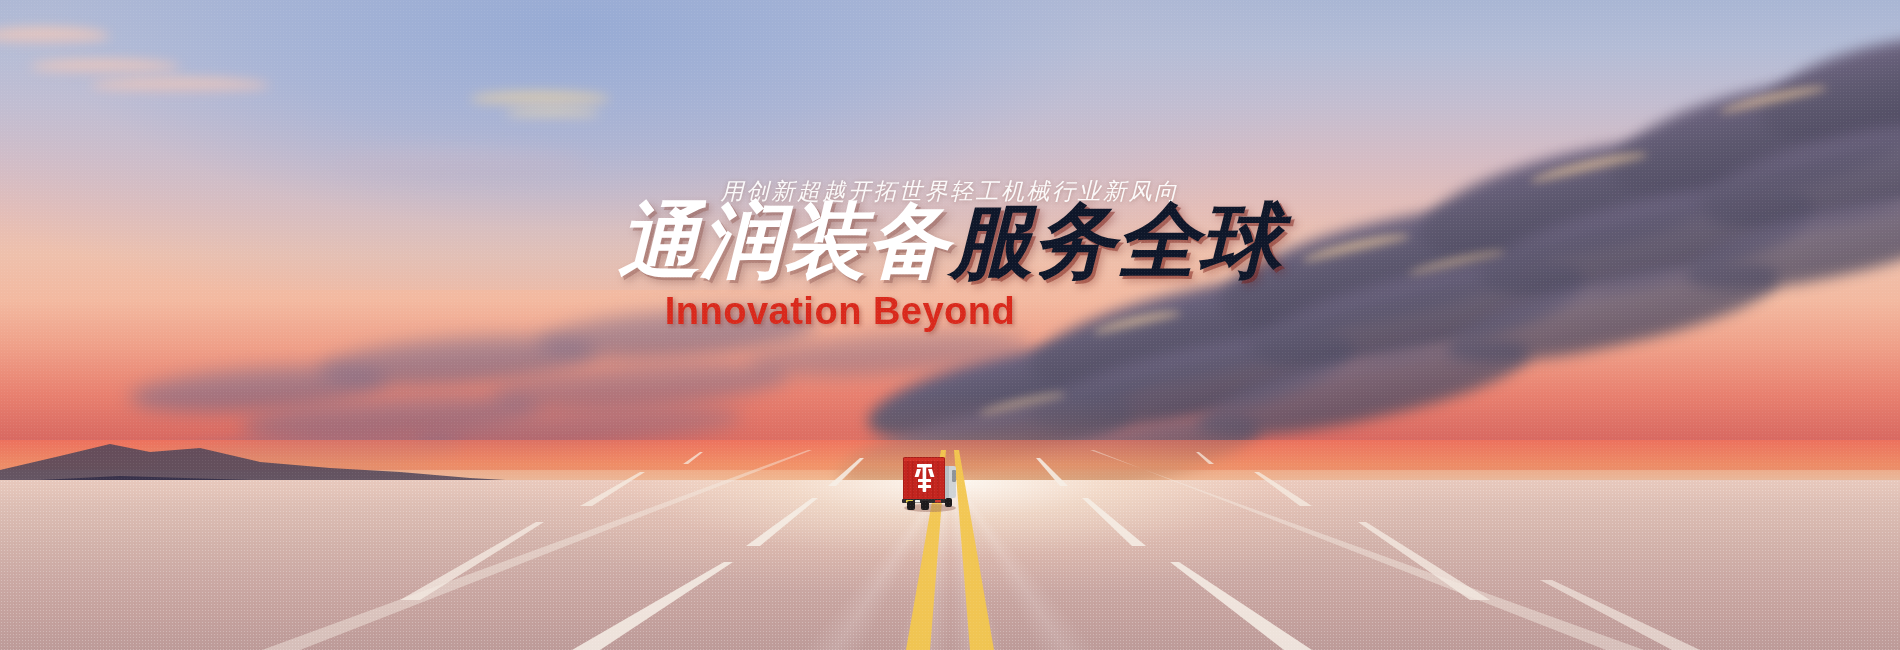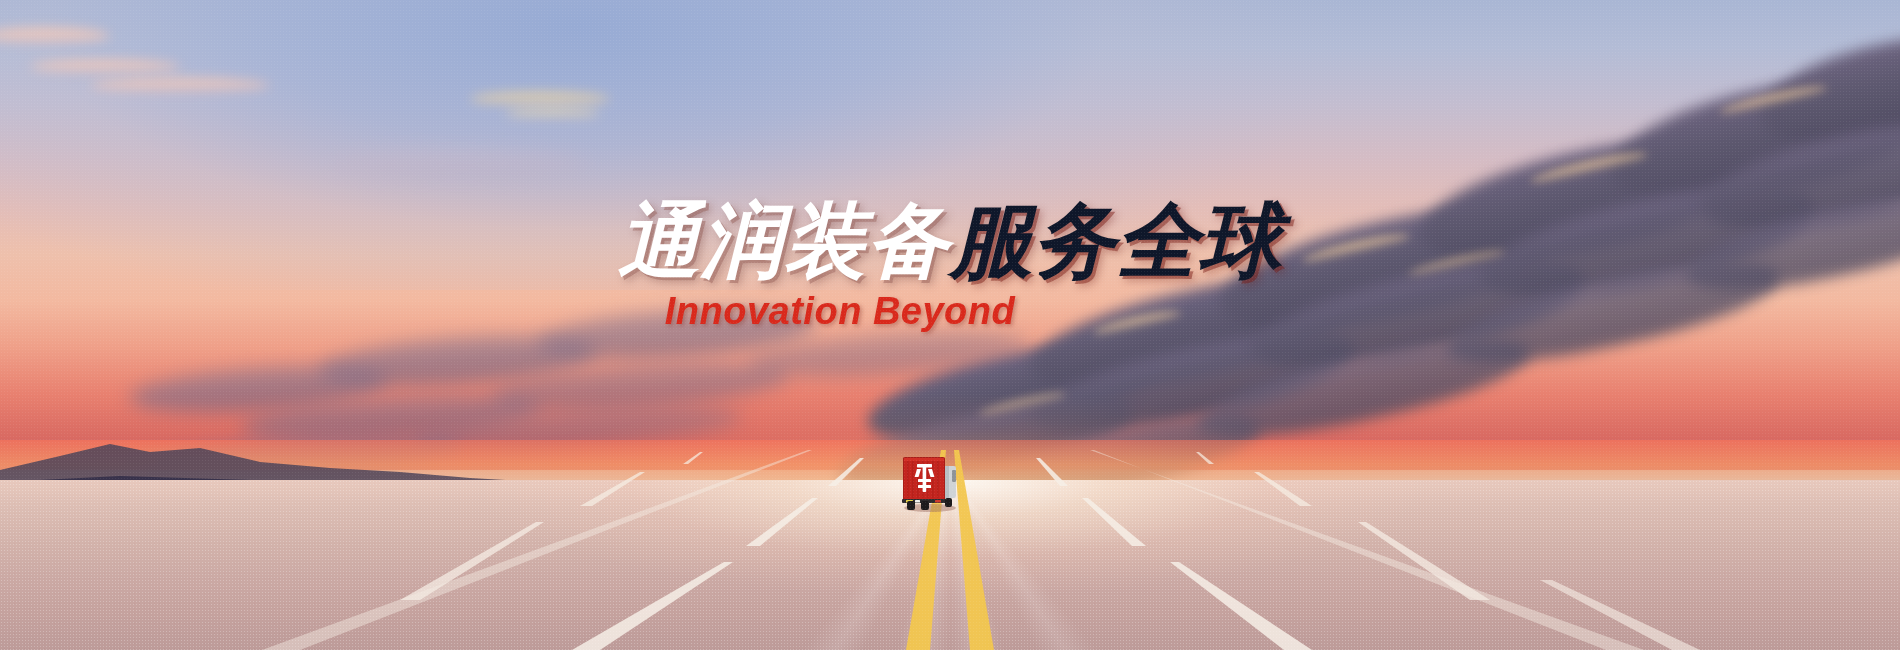--- a/index.html
+++ b/index.html
@@ -229,21 +229,21 @@
   }
   .headline .r{
     color:#0f172a;
     text-shadow:
       3px 3px 0 rgba(120,25,18,.45),
       5px 5px 9px rgba(110,30,25,.35);
   }
   .subline{
     position:absolute; left:0; top:290px; width:1680px;
     text-align:center;
-    font-size:38px; font-weight:700; font-style:italic;
+    font-size:38px; font-weight:700; 
     letter-spacing:.5px;
     color:#d9291c;
     text-shadow:2px 2px 4px rgba(120,35,28,.35);
     font-family:"Liberation Sans", sans-serif;
   }
 
   .grain{
     position:absolute; inset:0; pointer-events:none; opacity:.10;
     background-image:
       radial-gradient(rgba(255,255,255,.7) .5px, transparent .6px),
@@ -396,20 +396,21 @@
     <rect x="15" y="50" width="7" height="2.4" rx=".5" fill="#e8d24b"></rect>
     <rect x="24" y="50" width="5" height="2.4" rx=".5" fill="#f0f0ec"></rect>
     <rect x="44" y="50" width="6" height="2.4" rx=".5" fill="#cf3a2c"></rect>
 
     <rect x="16" y="51" width="8" height="9" rx="2" fill="#1e1b1c"></rect>
     <rect x="30" y="51" width="8" height="9" rx="2" fill="#1e1b1c"></rect>
     <rect x="54" y="48" width="7" height="9" rx="2" fill="#1e1b1c"></rect>
   </svg>
 
   <div class="copy">
+    <div class="tagline">用创新超越开拓世界轻工机械行业新风向</div>
 
     <div class="headline">
       <span class="w">通润装备</span><span class="r">服务全球</span>
     </div>
 
     <div class="subline">Innovation Beyond</div>
   </div>
 
   <div class="grain"></div>
 </div>

